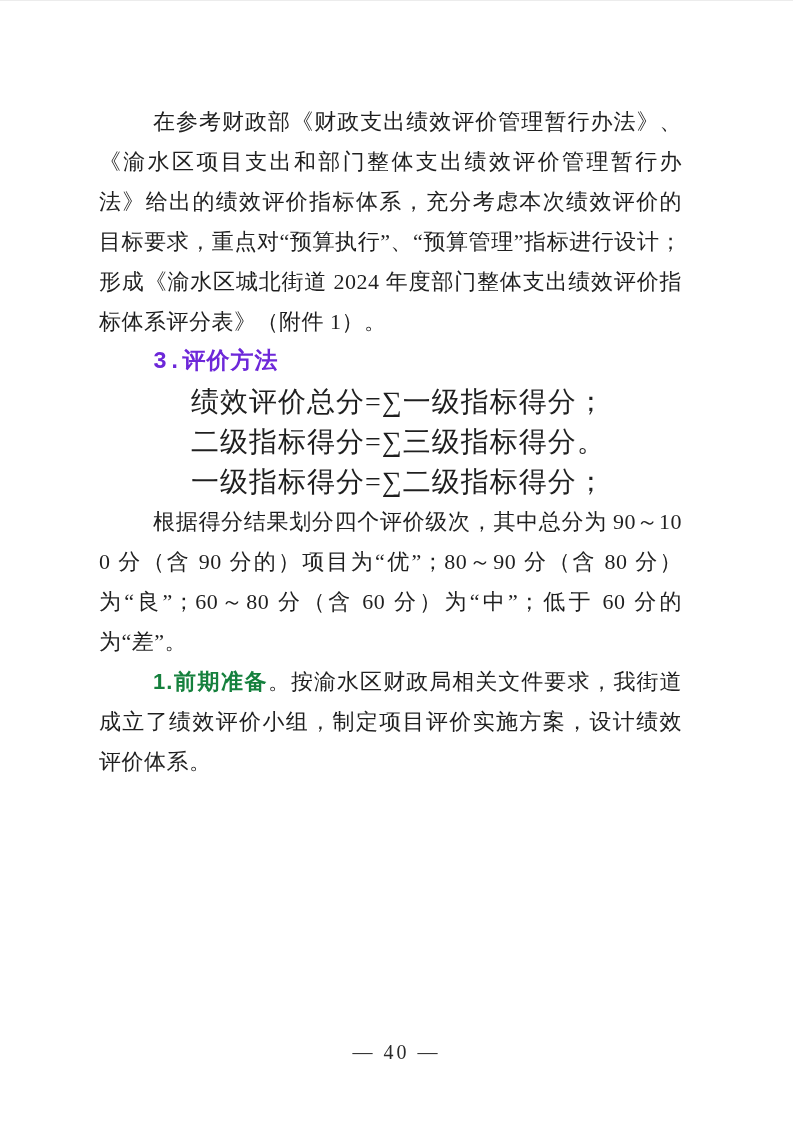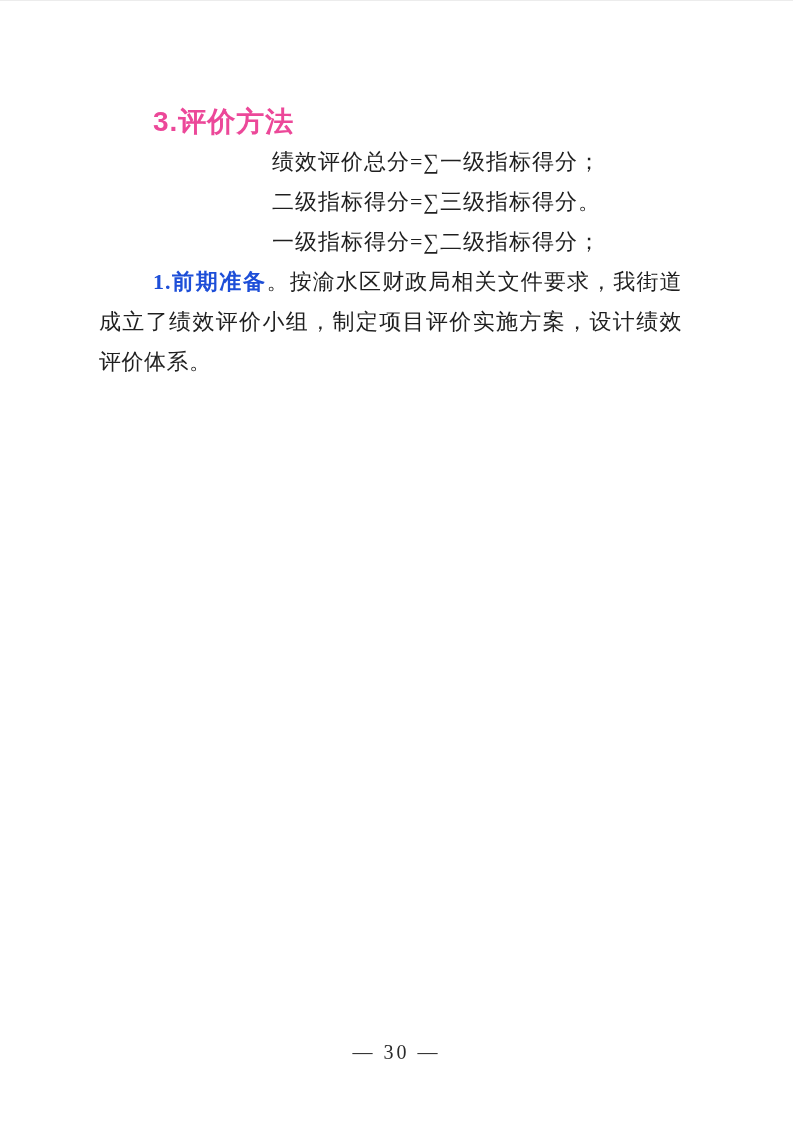--- a/index.html
+++ b/index.html
@@ -29,72 +29,74 @@
     font-size: 22px;
     line-height: 40px;
     text-align: justify;
     text-justify: inter-ideograph;
     text-indent: 54px;
     letter-spacing: 0.5px;
     word-break: break-all;
   }
   .heading {
     margin: 0;
-    font-size: 28px;
+    font-size: 23px;
     line-height: 40px;
     font-weight: bold;
     text-indent: 54px;
     letter-spacing: 1px;
-    font-family: Liberation Sans, sans-serif;
-    color: #ec4899;
+    font-family: Liberation Mono, monospace;
+    color: #6d28d9;
   }
   .formula {
     margin: 0 0 0 92px;
-    font-size: 22px;
+    font-size: 28px;
     line-height: 40px;
     letter-spacing: 1px;
-    text-align: center;
+    text-align: left;
   }
   .lead {
     font-weight: bold;
     letter-spacing: 1px;
-    font-family: Liberation Serif, serif;
-    color: #1d4ed8;
+    font-family: Liberation Sans, sans-serif;
+    color: #15803d;
   }
   .footer {
     position: absolute;
     left: 0;
     right: 0;
     top: 1040px;
     text-align: center;
     font-size: 20px;
     letter-spacing: 3px;
     color: #2a2a2a;
     font-family: "Liberation Serif", "DejaVu Serif", serif;
   }
 </style>
 </head>
 <body>
 
 <div class="page">
   <div class="content">
 
+    <p class="para">在参考财政部《财政支出绩效评价管理暂行办法》、《渝水区项目支出和部门整体支出绩效评价管理暂行办法》给出的绩效评价指标体系，充分考虑本次绩效评价的目标要求，重点对“预算执行”、“预算管理”指标进行设计；形成《渝水区城北街道 2024 年度部门整体支出绩效评价指标体系评分表》（附件 1）。</p>
 
     <h3 class="heading">3.评价方法</h3>
 
 
     <p class="formula">绩效评价总分=∑一级指标得分；</p>
 
     <p class="formula">二级指标得分=∑三级指标得分。</p>
 
     <p class="formula">一级指标得分=∑二级指标得分；</p>
 
+    <p class="para">根据得分结果划分四个评价级次，其中总分为 90～100 分（含 90 分的）项目为“优”；80～90 分（含 80 分）为“良”；60～80 分（含 60 分）为“中”；低于 60 分的为“差”。</p>
 
 
     <p class="para">
       <span class="lead">1.前期准备</span><span>。按渝水区财政局相关文件要求，我街道成立了绩效评价小组，制定项目评价实施方案，设计绩效评价体系。</span>
     </p>
 
 
   </div>
 
-  <div class="footer">— 30 —</div>
+  <div class="footer">— 40 —</div>
 </div>
 
 </body></html>

